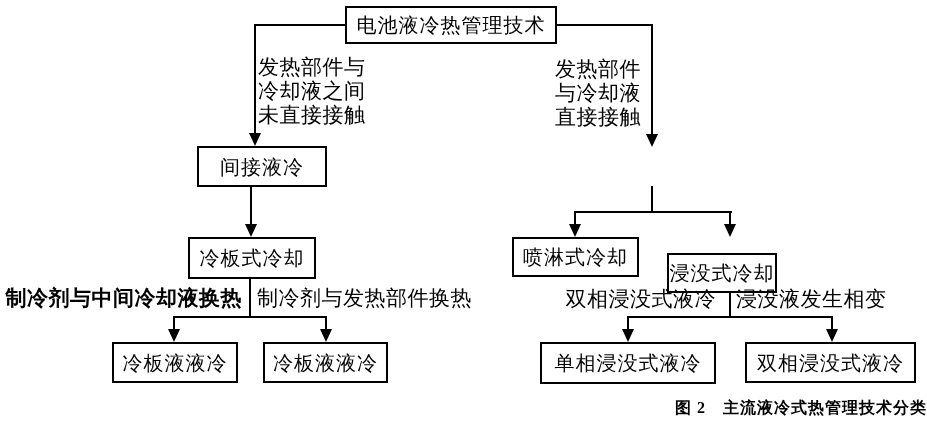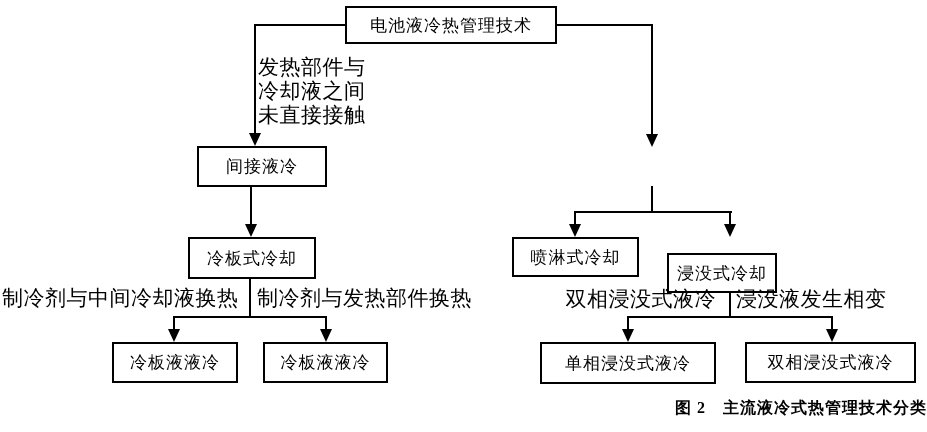--- a/index.html
+++ b/index.html
@@ -17,21 +17,21 @@
     overflow: hidden;
   }
   .node {
     position: absolute;
     box-sizing: border-box;
     border: 2px solid #000000;
     background: #ffffff;
     display: flex;
     align-items: center;
     justify-content: center;
-    font-size: 17px;
+    font-size: 20px;
     letter-spacing: 1px;
     white-space: nowrap;
     line-height: 1;
   }
   .hline, .vline {
     position: absolute;
     background: #000000;
   }
   .hline { height: 2px; }
   .vline { width: 2px; }
@@ -104,20 +104,23 @@
   <div class="node" style="left:512px; top:237px; width:127px; height:40px;">喷淋式冷却</div>
   <div class="node" style="left:667px; top:253px; width:110px; height:40px;">浸没式冷却</div>
   <div class="node" style="left:112px; top:342px; width:126px; height:41px;">冷板液液冷</div>
   <div class="node" style="left:263px; top:342px; width:125px; height:41px;">冷板液液冷</div>
   <div class="node" style="left:540px; top:342px; width:176px; height:42px;">单相浸没式液冷</div>
   <div class="node" style="left:745px; top:342px; width:171px; height:41px;">双相浸没式液冷</div>
 
   <div class="edge-label" style="left:258px; top:55px;  width:130px; text-align:left;">发热部件与
 冷却液之间
 未直接接触</div>
-  <div class="edge-label" style="left:2px;   top:286px; width:240px; ">制冷剂与中间冷却液换热</div>
+  <div class="edge-label" style="left:555px; top:57px;  width:90px;  text-align:left;">发热部件
+与冷却液
+直接接触</div>
+  <div class="edge-label" style="left:2px;   top:286px; width:240px; text-align:right;font-weight:bold;">制冷剂与中间冷却液换热</div>
   <div class="edge-label" style="left:257px; top:286px; width:230px; text-align:left;">制冷剂与发热部件换热</div>
   <div class="edge-label" style="left:540px; top:287px; width:176px; text-align:right;">双相浸没式液冷</div>
   <div class="edge-label" style="left:736px; top:287px; width:170px; text-align:left;">浸没液发生相变</div>
 
   <div class="caption">图 2　主流液冷式热管理技术分类</div>
 
 </div>
 
 </body></html>

